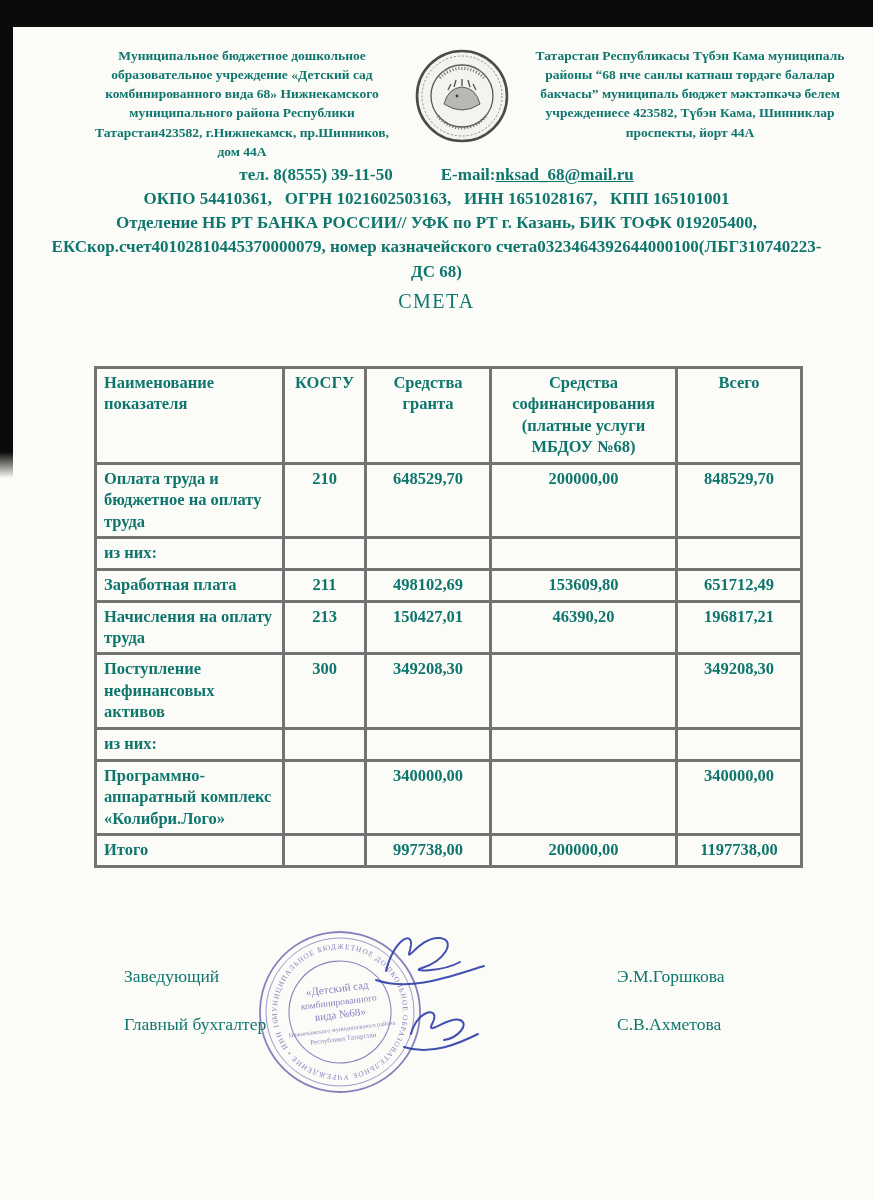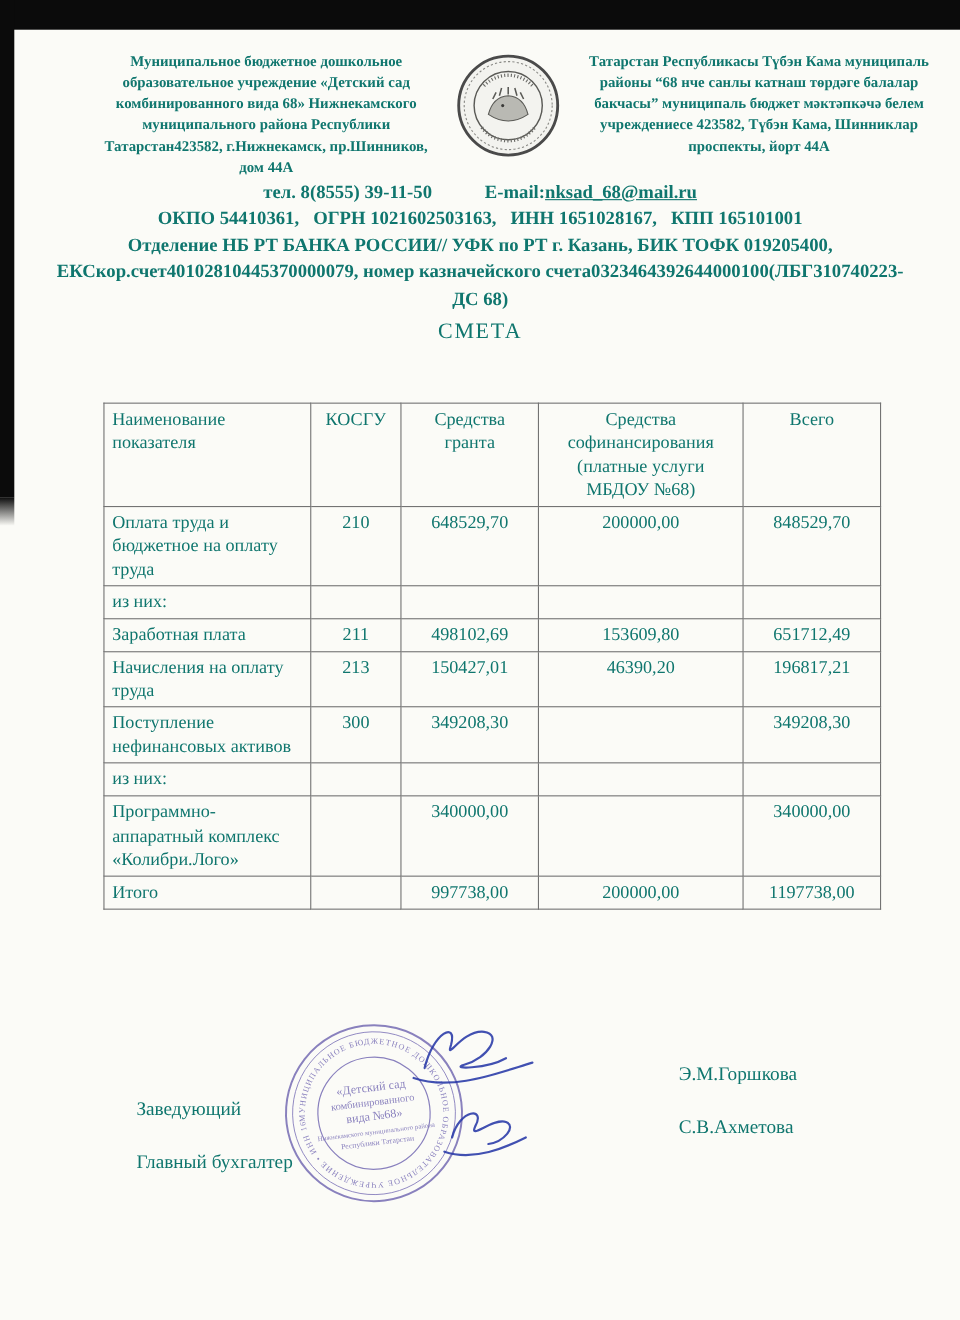--- a/index.html
+++ b/index.html
@@ -48,34 +48,34 @@
     position:absolute;top:366px;left:94px;width:706px;
     border-collapse:collapse;table-layout:fixed;
     font-size:16.5px;line-height:1.3;
   }
   table.smeta col.c1{width:188px;}
   table.smeta col.c2{width:82px;}
   table.smeta col.c3{width:125px;}
   table.smeta col.c4{width:186px;}
   table.smeta col.c5{width:125px;}
   table.smeta th, table.smeta td{
-    border:1px solid #737373;
+    border:3px solid #737373;
     padding:3px 7px 4px 7px;
     vertical-align:top;
-    font-weight:normal;
+    font-weight:bold;
   }
   table.smeta th{ text-align:center; }
   table.smeta th.left{ text-align:left; }
   table.smeta td.name{ text-align:left; }
   table.smeta td.num{ text-align:center; }
   tr.h-sm td{ height:22px; }
 
   
   .sig-row{ position:absolute;left:0;width:873px;font-size:17.5px; }
-  .sig-row .t{ position:absolute;left:124px;margin-top:32px; }
+  .sig-row .t{ position:absolute;left:124px; }
   .sig-row .n{ position:absolute;left:617px; }
   .sig-row1{ top:966px; }
   .sig-row2{ top:1014px; }
 
   
   .stamp{ position:absolute;left:245px;top:922px;width:190px;height:180px;opacity:.78;transform:rotate(-7deg); }
   .pen{ position:absolute;left:356px;top:916px;width:160px;height:150px;opacity:.88; }
 </style>
 </head>
 <body>

